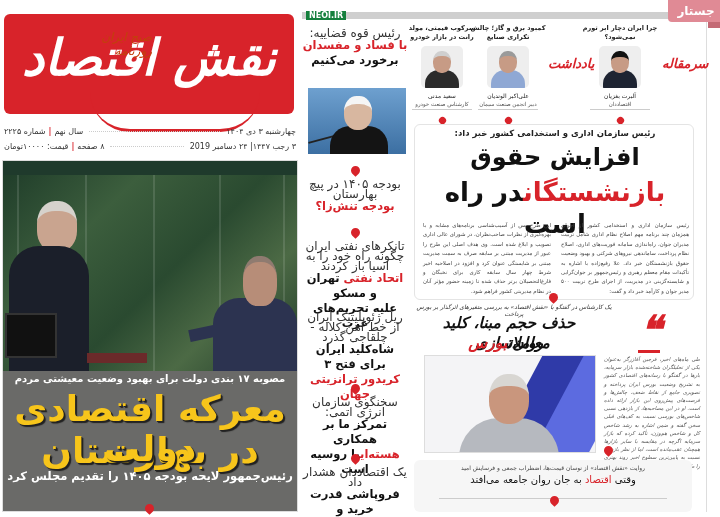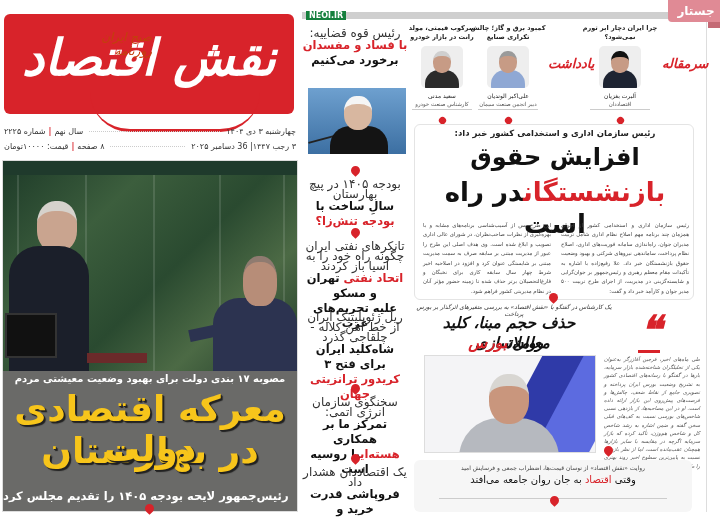--- a/index.html
+++ b/index.html
@@ -44,21 +44,21 @@
     .person-b .head { position: absolute; left: 40px; top: 0; width: 34px; height: 50px; background: #b78d78; border-radius: 45% 45% 40% 40%; border-top: 6px solid #8f7b70; }
     .person-b .body { position: absolute; left: 10px; top: 42px; width: 84px; height: 73px; background: #2c3350; border-radius: 26px 26px 0 0; }
     .person-b .arm { position: absolute; left: -14px; top: 70px; width: 40px; height: 12px; background: #2c3350; transform: rotate(-12deg); }
     .monitor { position: absolute; left: 2px; top: 152px; width: 52px; height: 45px; background: #111; border: 2px solid #333; }
     .folder { position: absolute; left: 84px; top: 192px; width: 60px; height: 10px; background: #6b2a2a; }
 
     .lead-kicker { position: absolute; left: 0; top: 212px; width: 294px; text-align: center; color: #fff; font-size: 10px; font-weight: bold; }
     .lead-title { position: absolute; left: 0; width: 294px; text-align: center; color: #f7c51b; font-weight: bold; font-size: 36px; line-height: 40px; text-shadow: 1px 1px 0 #222, 2px 2px 1px #222; }
     .lead-title.l1 { top: 228px; }
     .lead-title.l2 { top: 270px; }
-    .lead-sub { position: absolute; left: 0; top: 328px; width: 294px; text-align: left; color: #fff; font-size: 11.5px; font-weight: bold; }
+    .lead-sub { position: absolute; left: 0; top: 308px; width: 294px; text-align: center; color: #fff; font-size: 11.5px; font-weight: bold; }
     .page-ref { display: inline-block; width: 9px; height: 9px; background: #d8232a; border-radius: 50% 50% 50% 0; transform: rotate(-45deg); }
     .lead-ref { position: absolute; left: 142px; top: 343px; }
 
     
     .mid { position: absolute; left: 302px; top: 0; width: 106px; height: 517px; }
     .neo-strip { position: absolute; left: 0; top: 12px; width: 418px; height: 7px; background: #cfcfcf; }
     .neo-label { position: absolute; left: 306px; top: 11px; font-size: 8px; color: #fff; font-weight: bold; background: #15803d; padding: 0 3px; line-height: 9px; direction: ltr; }
     .mid-item { position: absolute; left: 0; width: 106px; text-align: center; }
     .mid-kicker { font-size: 12px; color: #333; line-height: 10px; }
     .mid-head { font-size: 11.5px; font-weight: bold; line-height: 15px; color: #111; }
@@ -127,21 +127,21 @@
   <div class="logo-swoosh"></div>
 </div>
 <div class="meta-row r1">
   <span>چهارشنبه ۳ دی ۱۴۰۴</span>
   <span class="meta-dots"></span>
   <span>سال نهم</span>
   <span class="sep">|</span>
   <span>شماره ۲۲۲۵</span>
 </div>
 <div class="meta-row r2">
-  <span>۳ رجب ۱۴۴۷| 36 دسامبر ۲۰۲۵</span>
+  <span>۳ رجب ۱۴۴۷| ۲۴ دسامبر 2019</span>
   <span class="meta-dots"></span>
   <span>۸ صفحه</span>
   <span class="sep">|</span>
   <span>قیمت: ۱۰۰۰۰تومان</span>
 </div>
 
 <div class="lead">
   <div class="lead-photo">
     <div class="topbar"></div>
     <div class="vline" style="left:14px"></div>
@@ -178,21 +178,20 @@
     <div class="mid-head">برخورد می‌کنیم</div>
   </div>
   <div class="judge-photo">
     <div class="mic"></div>
       <div class="body"></div>
       <div class="head"></div>
   </div>
   <div class="mid-item" style="top:160px">
     <span class="page-ref"></span>
     <div class="mid-kicker">بودجه ۱۴۰۵ در پیچ بهارستان</div>
-    <div class="mid-head">سالِ ساخت با</div>
     <div class="mid-head red">بودجه تنش‌زا؟</div>
   </div>
   <div class="mid-item" style="top:222px">
     <span class="page-ref"></span>
     <div class="mid-kicker">تانکرهای نفتی ایران چگونه راه خود را به آسیا باز کردند</div>
     <div class="mid-head"><span class="red">اتحاد نفتی</span> <span>تهران و مسکو</span></div>
     <div class="mid-head">علیه تحریم‌های غرب</div>
   </div>
   <div class="mid-item" style="top:312px">
     <div class="mid-kicker">ریل ژئوپلیتیک ایران از خط آهن کلاله - چلقاجی گذرد</div>

